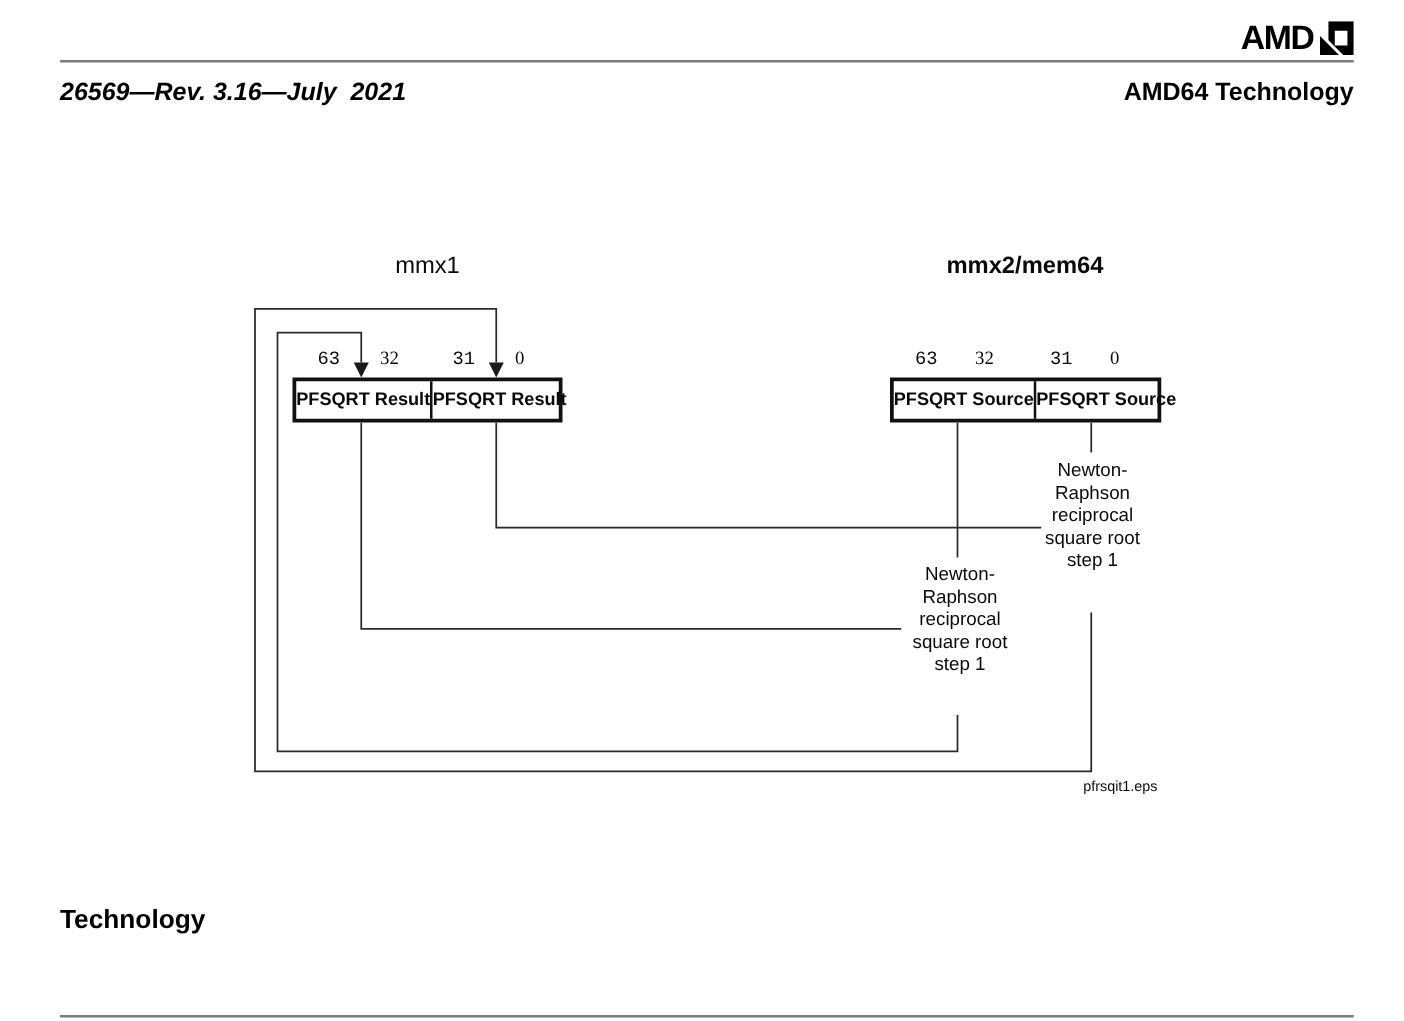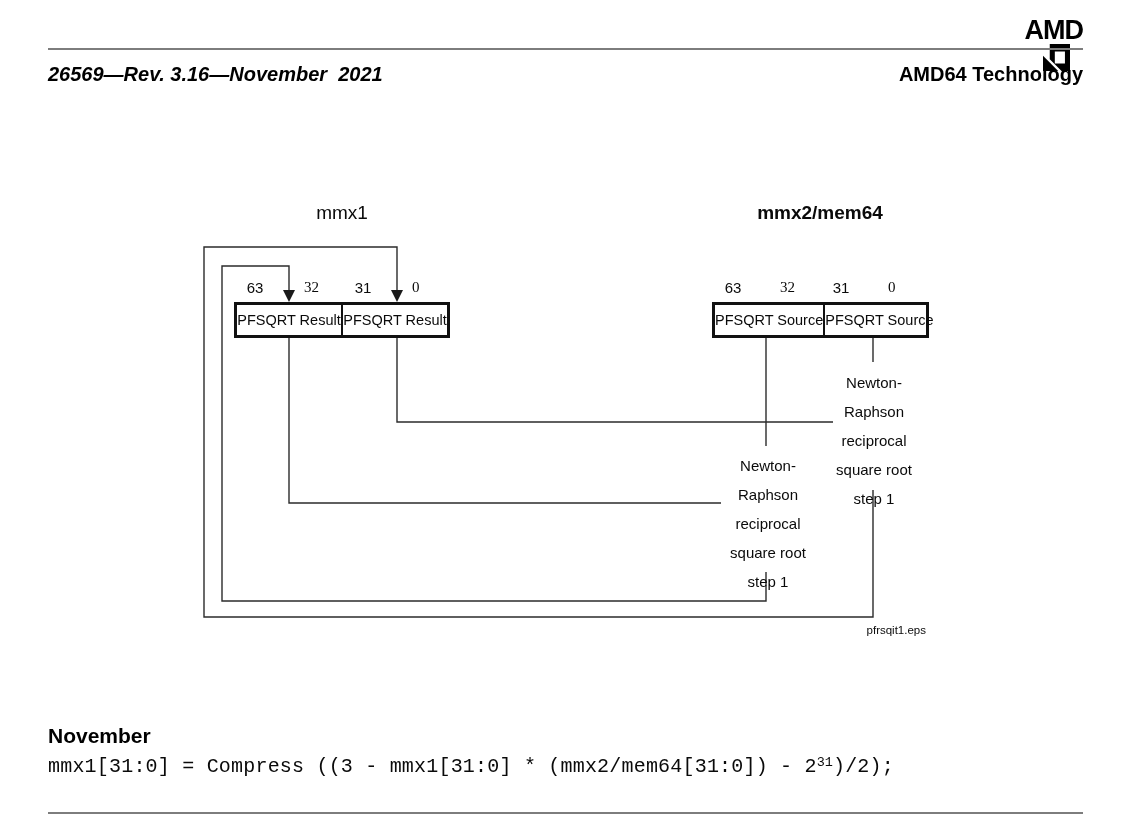--- a/index.html
+++ b/index.html
@@ -1,54 +1,54 @@
 <!DOCTYPE html>
 <html><head>
 <meta charset="utf-8">
 <style>
   * { margin:0; padding:0; box-sizing:border-box; }
   html,body { background:#ffffff; }
   body { font-family:"Liberation Sans", sans-serif; color:#000; }
   .page { position:relative; width:1123px; height:817px; background:#fff; overflow:hidden; }
 
   
-  .logo { position:absolute; top:16px; right:40px; display:flex; align-items:center;flex-direction:column; }
+  .logo { position:absolute; top:16px; right:40px; display:flex; align-items:center; }
   .logo-text { font-size:27px; font-weight:bold; letter-spacing:-1px; line-height:28px; }
   .logo-mark { width:27px; height:27px; margin-left:5px; display:block; }
   .rule { position:absolute; left:48px; width:1035px; height:2px; background:#7d7d7d; }
   .rule-top { top:48px; }
   .rule-bottom { top:812px; }
   .doc-ref { position:absolute; left:48px; top:63px; font-size:20px; font-weight:bold;
              font-style:italic; white-space:pre; }
   .doc-title { position:absolute; right:40px; top:63px; font-size:20px; font-weight:bold;
                text-align:right; }
 
   
   .diagram-svg { position:absolute; left:0; top:0; width:1123px; height:817px; pointer-events:none; }
   .diagram-svg path { stroke:#2b2b2b; stroke-width:1.4; fill:none; }
   .diagram-svg polygon { fill:#1a1a1a; }
 
   .reg-title { position:absolute; width:140px; text-align:center; top:202px; font-size:19px; color:#0a0a0a; }
   .reg-title-left { left:272px; }
   .reg-title-right { left:750px;font-weight:bold; }
 
   .bit { position:absolute; top:279px; font-size:15px; color:#0a0a0a; width:34px; }
-  .bit-l { text-align:center; }
+  .bit-l { text-align:right;font-family:Liberation Mono, monospace; }
   .bit-r { text-align:left;font-family:Liberation Serif, serif; }
 
   .regbox { position:absolute; top:302px; height:36px; border:3px solid #111;
             display:flex; background:#fff; }
-  .regbox-left { left:234px; width:216px; }
-  .regbox-right { left:712px; width:217px; }
+  .regbox-left { left:234px; width:216px;font-weight:bold; }
+  .regbox-right { left:712px; width:217px;font-weight:bold; }
   .regcell { flex:1; display:flex; align-items:center; justify-content:center;
              font-size:14.5px; color:#0a0a0a; white-space:nowrap; }
   .regcell-high { border-right:2px solid #111; }
 
   .op-label { position:absolute; width:130px; text-align:center; font-size:15px;
-              line-height:29px; color:#0a0a0a; white-space:pre-line; }
+              line-height:18px; color:#0a0a0a; white-space:pre-line; }
   .op-label-low  { left:809px; top:368px; }   
   .op-label-high { left:703px; top:451px; }   
 
   .fig-caption { position:absolute; left:828px; top:624px; width:98px; text-align:right;
                  font-size:11.5px; color:#0a0a0a; }
 
   
   .op-heading { position:absolute; left:48px; top:724px; font-size:21px; font-weight:bold; }
   .code-line { position:absolute; left:48px; font-size:20px; letter-spacing:.2px;
                font-family:"Liberation Mono", monospace; color:#0a0a0a; white-space:pre; }
@@ -62,21 +62,21 @@
 <div class="page">
 
   <div class="logo">
     <span class="logo-text">AMD</span>
     <svg class="logo-mark" viewBox="0 0 32 32">
       <path d="M0,14 V32 H18 Z" fill="#000"></path>
       <path fill-rule="evenodd" d="M8,0 H32 V32 H22 L8,18 Z M14,9 H26 V23 H14 Z" fill="#000"></path>
     </svg>
   </div>
   <div class="rule rule-top"></div>
-  <div class="doc-ref">26569—Rev. 3.16—November  2021</div>
+  <div class="doc-ref">26569—Rev. 3.16—July  2021</div>
   <div class="doc-title">AMD64 Technology</div>
 
   <svg class="diagram-svg">
     <path d="M873,490 V617 H204 V247 H397 V290"></path>
     <polygon points="391,290 403,290 397,302"></polygon>
     <path d="M766,572 V601 H222 V266 H289 V290"></path>
     <polygon points="283,290 295,290 289,302"></polygon>
     <path d="M289,338 V503 H721"></path>
     <path d="M397,338 V422 H833"></path>
     <path d="M766,338 V446"></path>
@@ -109,17 +109,16 @@
 square root
 step 1</div>
   <div class="op-label op-label-high">Newton-
 Raphson
 reciprocal
 square root
 step 1</div>
 
   <div class="fig-caption">pfrsqit1.eps</div>
 
-  <div class="op-heading">November</div>
-  <div class="code-line code-line-1"><span>mmx1[31:0] = Compress ((3 - mmx1[31:0] * (mmx2/mem64[31:0]) - 2</span><sup>31</sup><span>)/2);</span></div>
+  <div class="op-heading">Technology</div>
 
   <div class="rule rule-bottom"></div>
 </div>
 
 </body></html>

